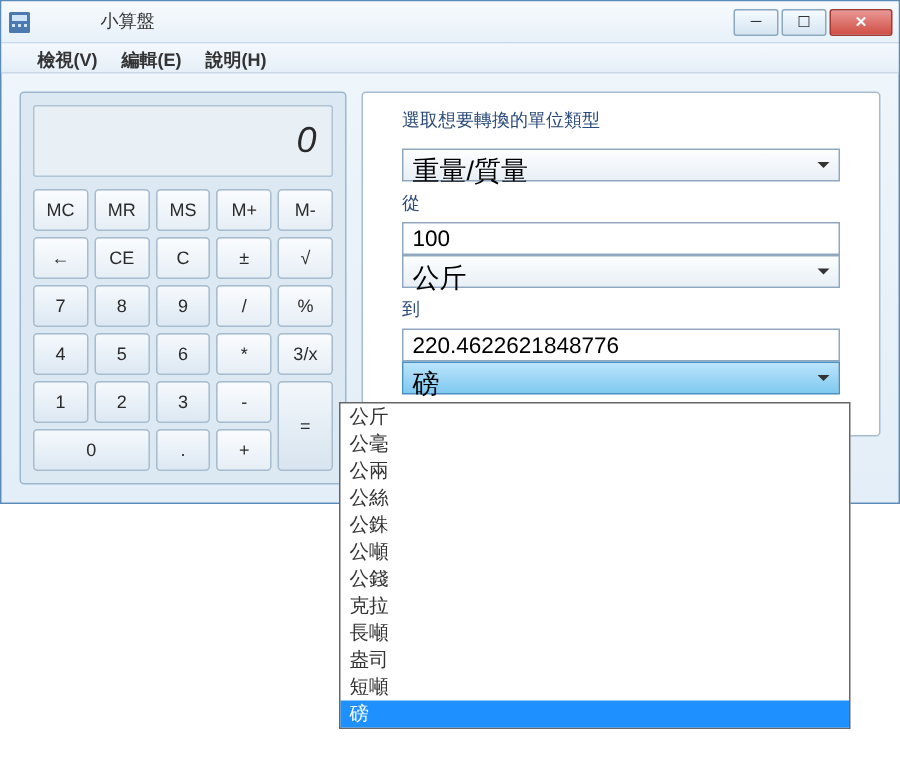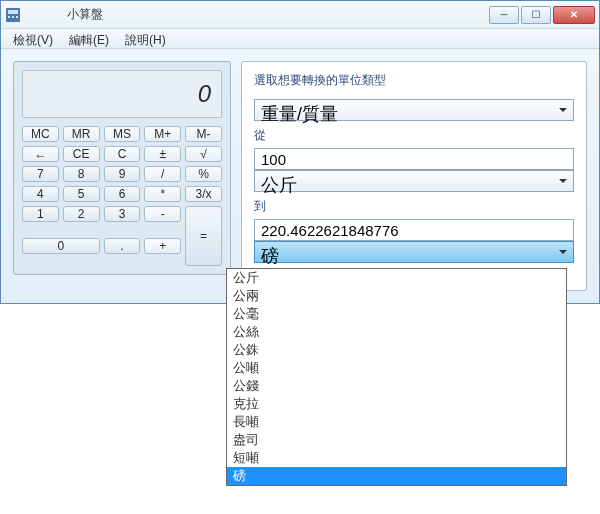--- a/index.html
+++ b/index.html
@@ -7,34 +7,34 @@
   
   .window { width: 600px; border: 1px solid #5a8ab8; background: linear-gradient(to bottom, #f0f6fb, #e3eef8); }
   
   .titlebar { height: 28px; background: linear-gradient(to bottom, #f6fafd, #e8f1f9); display: flex; align-items: center; padding: 0 4px; border-bottom: 1px solid #c8d8e8; }
   .titlebar-icon { width: 16px; height: 16px; margin-right: 6px; }
   .titlebar-title { flex: 1; color: #333; font-size: 12px; margin-left: 40px; }
   .winbtns { display: flex; gap: 2px; }
   .winbtn { width: 30px; height: 18px; border: 1px solid #8aa8c0; border-radius: 2px; background: linear-gradient(to bottom, #f5faff, #d5e5f2); display: flex; align-items: center; justify-content: center; font-size: 10px; color: #333; cursor: pointer; }
   .winbtn.close { width: 42px; background: linear-gradient(to bottom, #e99795, #d04f45); border-color: #a03a33; color: #fff; font-weight: bold; }
   
-  .menubar { height: 20px; background: linear-gradient(to bottom, #f3f8fc, #e6eff8); border-bottom: 1px solid #c8d8e8; display: flex; padding: 0 4px; }
+  .menubar { height: 20px; background: linear-gradient(to bottom, #f3f8fc, #e6eff8); border-bottom: 1px solid #c8d8e8; display: flex; padding: 0 16px; font-weight: bold; }
   .menuitem { padding: 3px 8px; color: #333; cursor: pointer; }
   
   .content { display: flex; padding: 12px; gap: 10px; align-items: flex-start; }
   
   .calc-panel { width: 218px; background: #dce9f2; border: 1px solid #9cb8d0; border-radius: 3px; padding: 8px; }
   .display { height: 48px; background: #e8f0f6; border: 1px solid #b0c4d6; border-radius: 2px; margin-bottom: 8px; display: flex; align-items: center; justify-content: flex-end; padding: 0 10px; font-size: 24px; font-style: italic; color: #2a2a2a; }
   .btn-grid { display: grid; grid-template-columns: repeat(5, 1fr); gap: 4px; }
-  .cbtn { height: 16px; background: linear-gradient(to bottom, #fafcfe, #e6eef5); border: 1px solid #a8bcd0; border-radius: 3px; display: flex; align-items: center; justify-content: center; font-size: 12px; color: #2a2a2a; cursor: pointer; }
+  .cbtn { height: 28px; background: linear-gradient(to bottom, #fafcfe, #e6eef5); border: 1px solid #a8bcd0; border-radius: 3px; display: flex; align-items: center; justify-content: center; font-size: 12px; color: #2a2a2a; cursor: pointer; }
   .cbtn.num { background: linear-gradient(to bottom, #f5f9fc, #dce8f2); }
   .cbtn.equals { grid-row: span 2; height: 60px; background: linear-gradient(to bottom, #f2f7fb, #d8e4ef); }
   .cbtn.wide { grid-column: span 2; }
   
-  .conv-panel { flex: 1; background: #fff; border: 1px solid #a8bcd0; border-radius: 3px; padding: 10px 12px; position: relative; min-height: 230px; }
+  .conv-panel { flex: 1; background: #fff; border: 1px solid #a8bcd0; border-radius: 3px; padding: 10px 26px; position: relative; min-height: 230px; }
   .conv-title { color: #2a4a7a; font-size: 12px; margin-bottom: 10px; }
   .conv-label { color: #2a4a7a; font-size: 12px; margin: 6px 0 4px; }
   .conv-select { width: 100%; height: 22px; border: 1px solid #8fa8c0; background: linear-gradient(to bottom, #fdfeff, #e8eff6); padding: 2px 6px; font-size: 18px; position: relative; cursor: pointer; }
   .conv-select.active { background: linear-gradient(to bottom, #bce4fb, #7fc9f0); border-color: #4a90c0; }
   .conv-select::after { content: ""; position: absolute; right: 6px; top: 8px; border: 4px solid transparent; border-top-color: #333; }
   .conv-input { width: 100%; height: 22px; border: 1px solid #8fa8c0; background: #fff; padding: 2px 6px; font-size: 15px; }
   
   .dropdown { position: absolute; left: 226px; top: 268px; width: 341px; background: #fff; border: 1px solid #666; z-index: 100; }
   .dd-item { padding: 1px 6px; font-size: 13px; color: #333; cursor: pointer; line-height: 16px; }
   .dd-item.selected { background: #1e90ff; color: #fff; }
@@ -117,22 +117,22 @@
       <input class="conv-input" value="100" style="">
       <div class="conv-select">公斤</div>
       <div class="conv-label">到</div>
       <input class="conv-input" value="220.4622621848776" style="">
       <div class="conv-select active">磅</div>
     </div>
   </div>
 
   <div class="dropdown" id="dropdown-list">
       <div class="dd-item">公斤</div>
+      <div class="dd-item">公毫</div>
       <div class="dd-item">公兩</div>
-      <div class="dd-item">公毫</div>
       <div class="dd-item">公絲</div>
       <div class="dd-item">公銖</div>
       <div class="dd-item">公噸</div>
       <div class="dd-item">公錢</div>
       <div class="dd-item">克拉</div>
       <div class="dd-item">長噸</div>
       <div class="dd-item">盎司</div>
       <div class="dd-item">短噸</div>
       <div class="dd-item selected">磅</div>
     </div>

